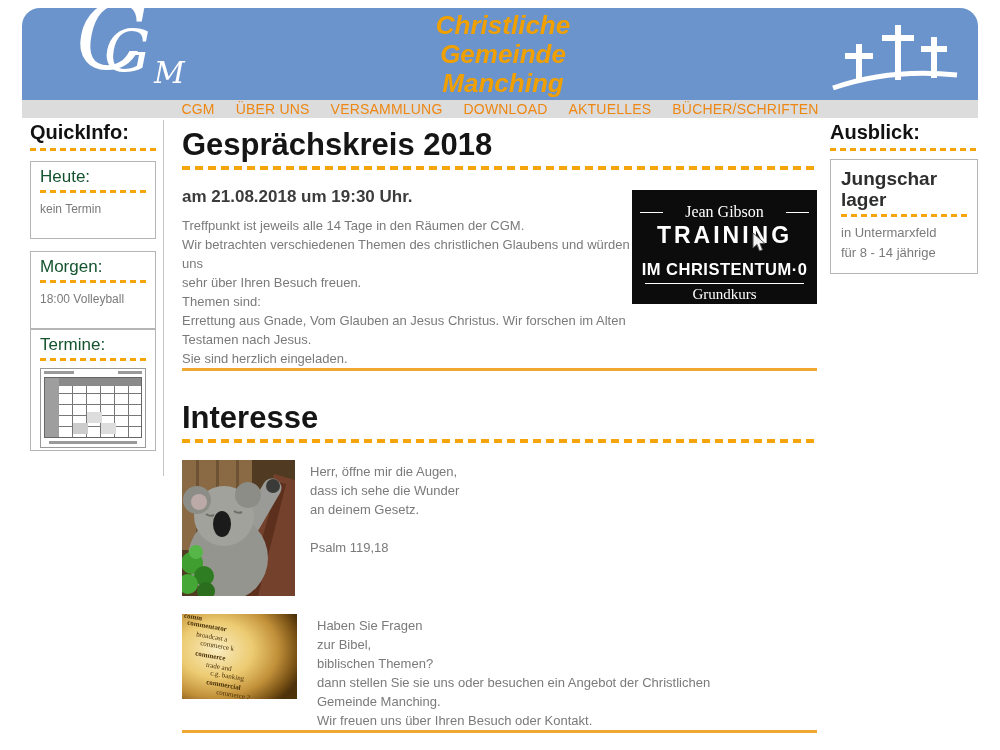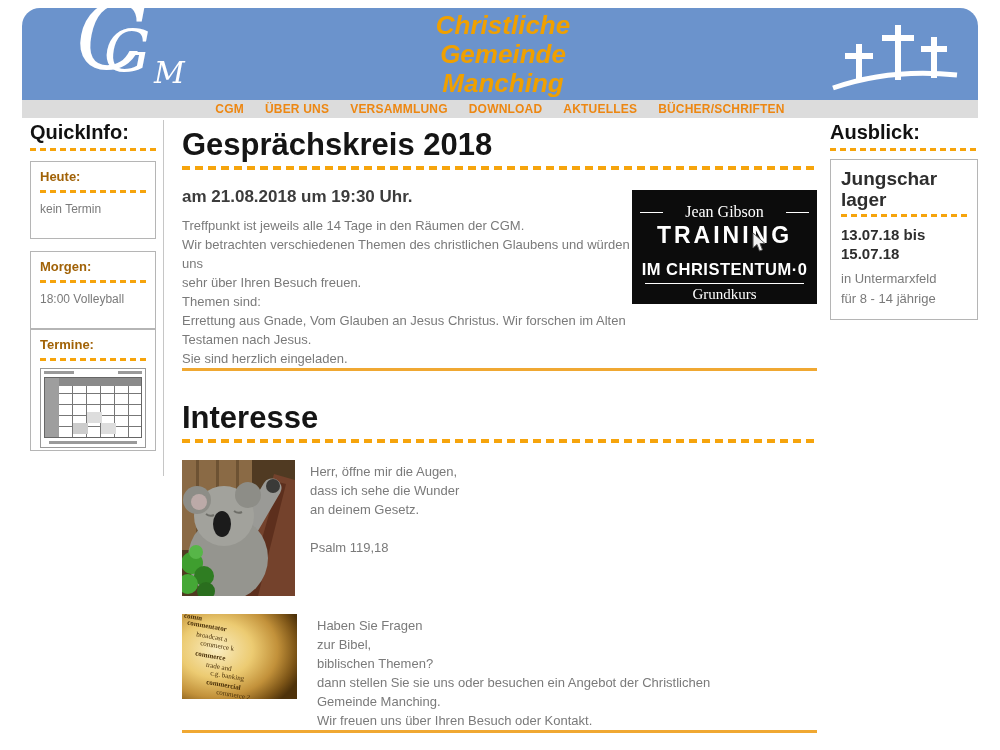--- a/index.html
+++ b/index.html
@@ -18,37 +18,37 @@
   .logo-m { left:92px; top:50px; font-size:30px; }
   .header-title { position:absolute; left:6px; right:0; top:3px; text-align:center;
                   color:#f0a000; font-weight:bold; font-style:italic;
                   font-size:26px; line-height:29px; white-space:pre-line; }
   .crosses { position:absolute; right:16px; top:10px; }
 
   
   .nav { position:absolute; left:22px; top:100px; width:956px; height:18px;
          background:#dcdcdc; display:flex; align-items:center; justify-content:center;
          gap:21px; }
-  .nav a { color:#ed8712; font-weight:bold; font-size:12px; text-decoration:none;
+  .nav a { color:#ed8712; font-weight:normal; font-size:14px; text-decoration:none;
            letter-spacing:0.2px; cursor:pointer; }
 
   
   .dash    { height:4px; background:repeating-linear-gradient(90deg,#f6a40c 0 8px,transparent 8px 13px); }
   .dash-sm { height:3px; background:repeating-linear-gradient(90deg,#f6a40c 0 6px,transparent 6px 10px); }
   .orange-hr { height:3px; background:#f0a832; border:none; }
   .gray-text { color:#7a7a7a; }
 
   
   .sidebar-left { position:absolute; left:30px; top:120px; width:134px; height:356px;
                   border-right:1px solid #c6c6c6; }
   .side-title { font-size:20px; font-weight:bold; color:#111; line-height:24px; }
   .sidebar-left .dash-sm { width:126px; margin-top:4px; }
   .side-box { width:126px; border:1px solid #b5b5b5; background:#fff;
               padding:6px 6px 8px 9px; }
-  .side-box .box-title { font-size:13px; font-weight:bold; color:#a16207; line-height:18px; }
+  .side-box .box-title { font-size:17px; font-weight:normal; color:#14532d; line-height:18px; }
   .side-box .dash-sm { width:100%; margin-top:4px; }
   .side-box .box-text { font-size:12px; line-height:15px; margin-top:9px; }
   .box-heute   { margin-top:10px; height:78px; }
   .box-morgen  { margin-top:12px; height:78px; }
   .box-termine { height:122px; }
 
   
   .cal { width:106px; height:80px; border:1px solid #999; background:#fff;
          position:relative; margin-top:7px; }
   .cal-toptext { position:absolute; top:2px; left:3px; right:3px; height:3px;
@@ -281,21 +281,20 @@
     <div class="orange-hr hr-2"></div>
   </div>
 
   <div class="sidebar-right">
     <div class="side-title">Ausblick:</div>
     <div class="dash-sm"></div>
 
     <div class="ausblick-box">
       <div class="box-title">Jungschar lager</div>
       <div class="dash-sm"></div>
-      <div class="ausblick-date">13.07.18 bis 15.07.18</div>
       <div class="ausblick-sub gray-text">
         <div>in Untermarxfeld</div>
         <div>für 8 - 14 jährige</div>
       </div>
     </div>
   </div>
 
   <svg class="cursor" width="15" height="21" viewBox="0 0 15 21">
     <path d="M1 1 L1 16 L5 12.5 L7.5 19 L10.5 17.8 L8 11.5 L13 11.5 Z" fill="#f2f2f2" stroke="#555" stroke-width="1"></path>
   </svg>

